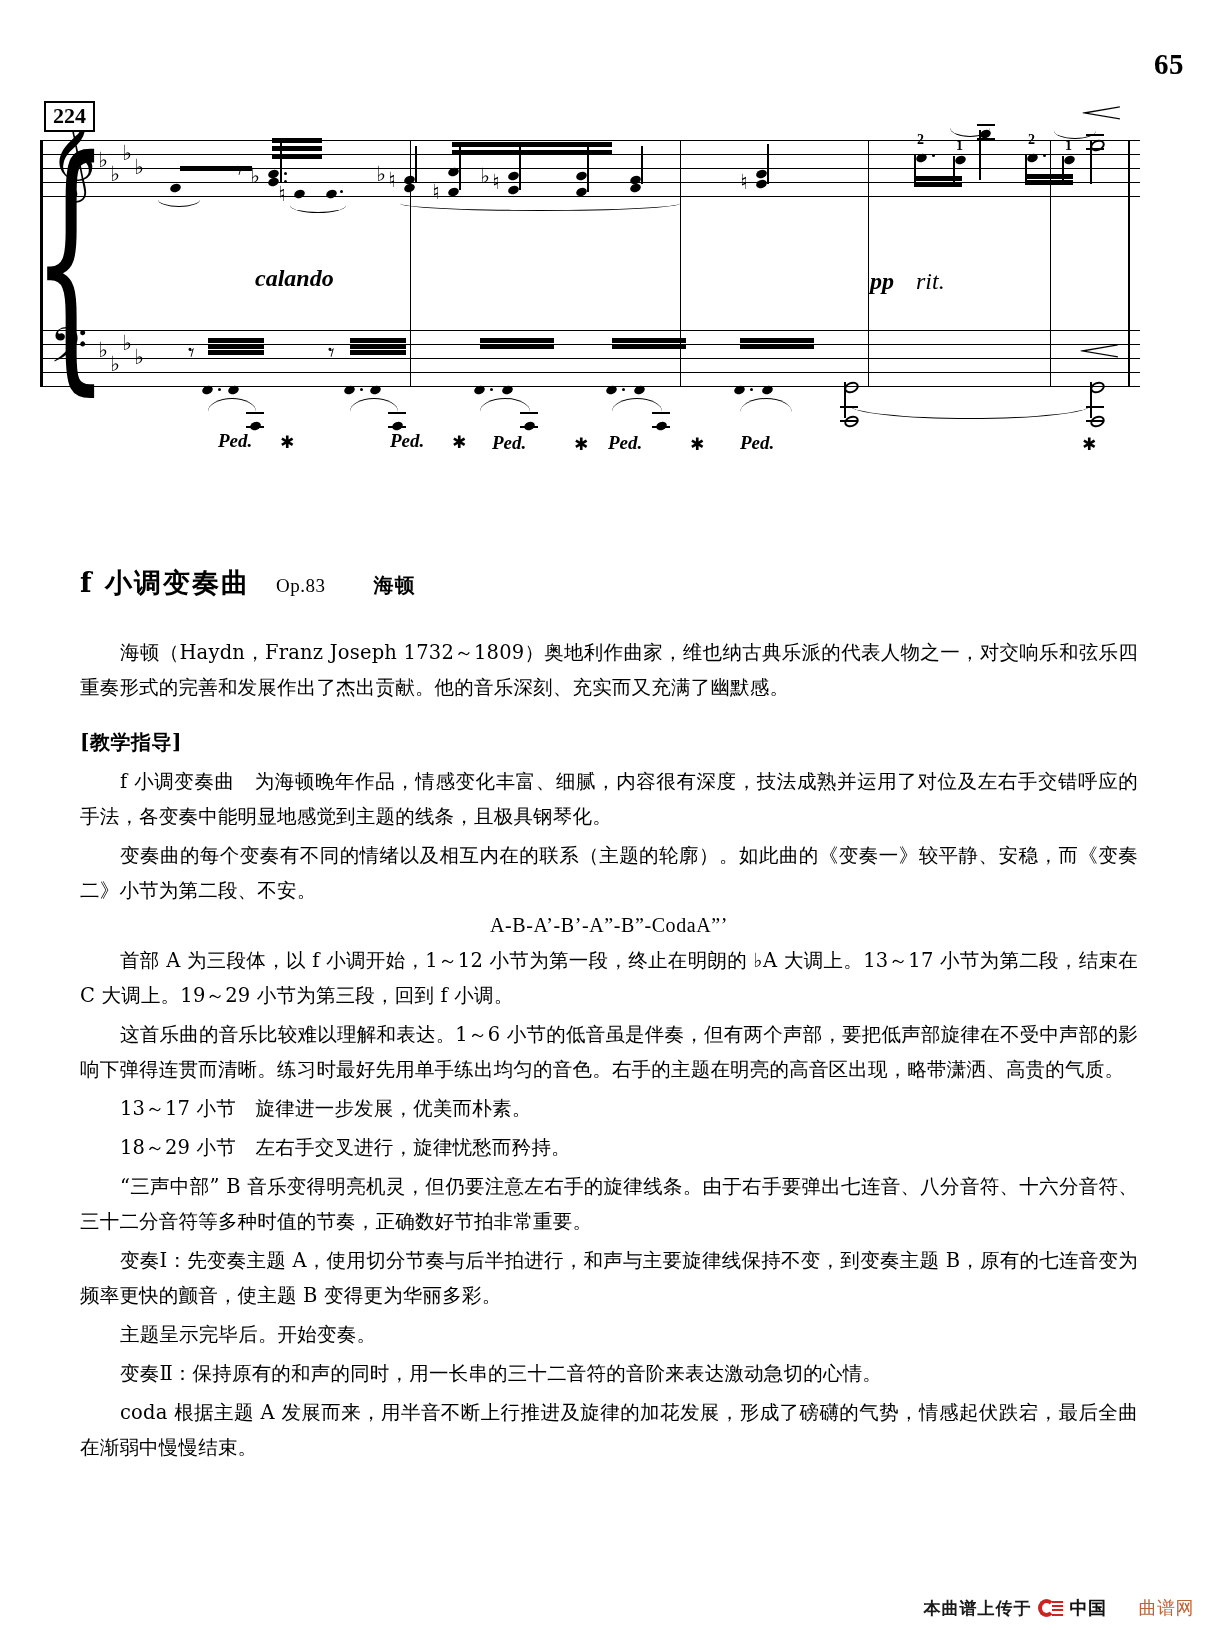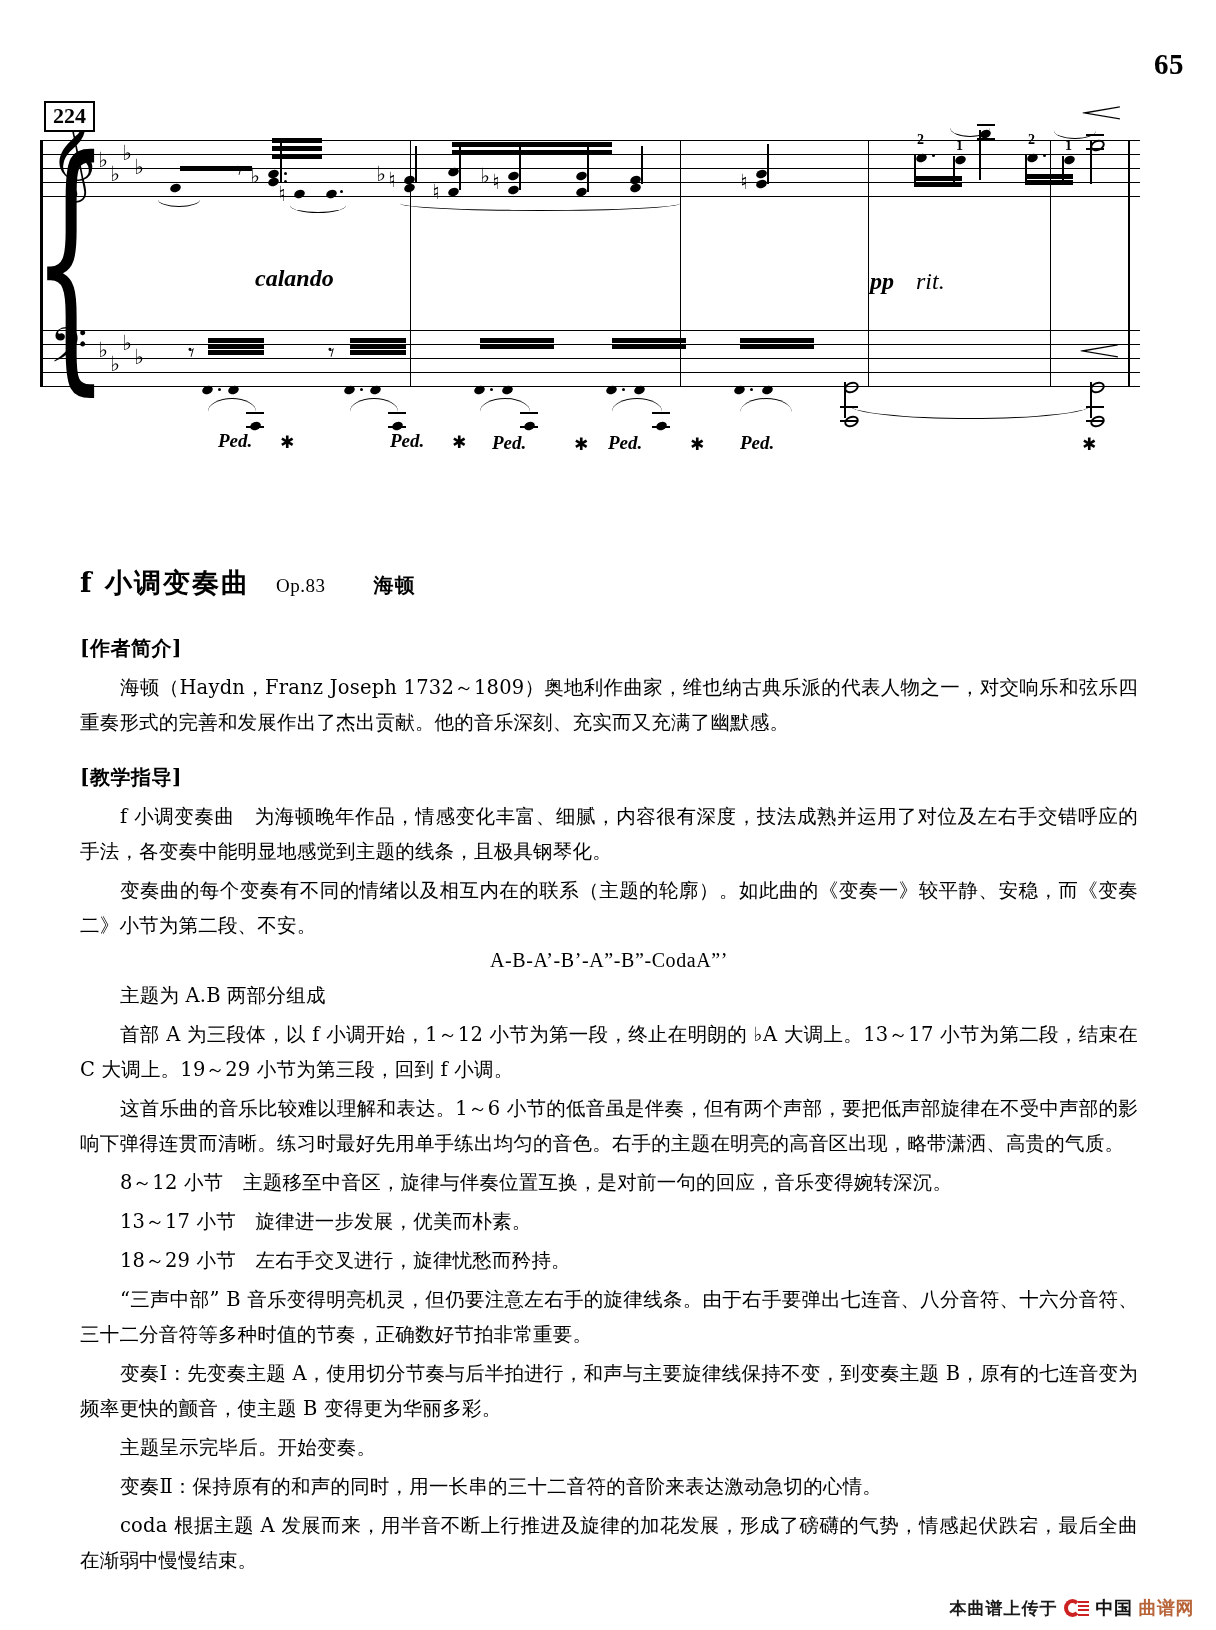--- a/index.html
+++ b/index.html
@@ -305,23 +305,24 @@
   .footer-brand-1 {
     font-family: "DejaVu Serif", "Liberation Serif", serif;
     font-size: 18px;
     font-weight: bold;
     color: #111;
     letter-spacing: 0.5px;
   }
   .footer-brand-2 {
     font-family: "DejaVu Serif", "Liberation Serif", serif;
     font-size: 18px;
-    font-weight: bold;
+    font-weight: normal;
     color: #b8653a;
     letter-spacing: 0.5px;
+    margin-left: 26px;
   }
 </style>
 </head>
 <body>
 
 <div class="page-number">65</div>
 
 <div class="score">
 
   <div class="measure-box">224</div>
@@ -546,35 +547,32 @@
 </div>
 
 <div class="content">
 
   <div class="title-row">
     <span class="title-main">f 小调变奏曲</span>
     <span class="title-opus">Op.83</span>
     <span class="title-composer">海顿</span>
   </div>
 
-  <div class="section-head">[作者简介]</div>
   <p class="para">海顿（Haydn，Franz Joseph 1732～1809）奥地利作曲家，维也纳古典乐派的代表人物之一，对交响乐和弦乐四重奏形式的完善和发展作出了杰出贡献。他的音乐深刻、充实而又充满了幽默感。</p>
 
   <div class="gap-sm"></div>
 
   <div class="section-head">[教学指导]</div>
   <p class="para">f 小调变奏曲　为海顿晚年作品，情感变化丰富、细腻，内容很有深度，技法成熟并运用了对位及左右手交错呼应的手法，各变奏中能明显地感觉到主题的线条，且极具钢琴化。</p>
   <p class="para">变奏曲的每个变奏有不同的情绪以及相互内在的联系（主题的轮廓）。如此曲的《变奏一》较平静、安稳，而《变奏二》小节为第二段、不安。</p>
 
   <p class="center">A-B-A’-B’-A”-B”-CodaA”’</p>
 
-  <p class="para">主题为 A.B 两部分组成</p>
   <p class="para">首部 A 为三段体，以 f 小调开始，1～12 小节为第一段，终止在明朗的 ♭A 大调上。13～17 小节为第二段，结束在 C 大调上。19～29 小节为第三段，回到 f 小调。</p>
   <p class="para">这首乐曲的音乐比较难以理解和表达。1～6 小节的低音虽是伴奏，但有两个声部，要把低声部旋律在不受中声部的影响下弹得连贯而清晰。练习时最好先用单手练出均匀的音色。右手的主题在明亮的高音区出现，略带潇洒、高贵的气质。</p>
-  <p class="para">8～12 小节　主题移至中音区，旋律与伴奏位置互换，是对前一句的回应，音乐变得婉转深沉。</p>
   <p class="para">13～17 小节　旋律进一步发展，优美而朴素。</p>
   <p class="para">18～29 小节　左右手交叉进行，旋律忧愁而矜持。</p>
   <p class="para">“三声中部” B 音乐变得明亮机灵，但仍要注意左右手的旋律线条。由于右手要弹出七连音、八分音符、十六分音符、三十二分音符等多种时值的节奏，正确数好节拍非常重要。</p>
   <p class="para">变奏Ⅰ：先变奏主题 A，使用切分节奏与后半拍进行，和声与主要旋律线保持不变，到变奏主题 B，原有的七连音变为频率更快的颤音，使主题 B 变得更为华丽多彩。</p>
   <p class="para">主题呈示完毕后。开始变奏。</p>
   <p class="para">变奏Ⅱ：保持原有的和声的同时，用一长串的三十二音符的音阶来表达激动急切的心情。</p>
   <p class="para">coda 根据主题 A 发展而来，用半音不断上行推进及旋律的加花发展，形成了磅礴的气势，情感起伏跌宕，最后全曲在渐弱中慢慢结束。</p>
 
 </div>
 

